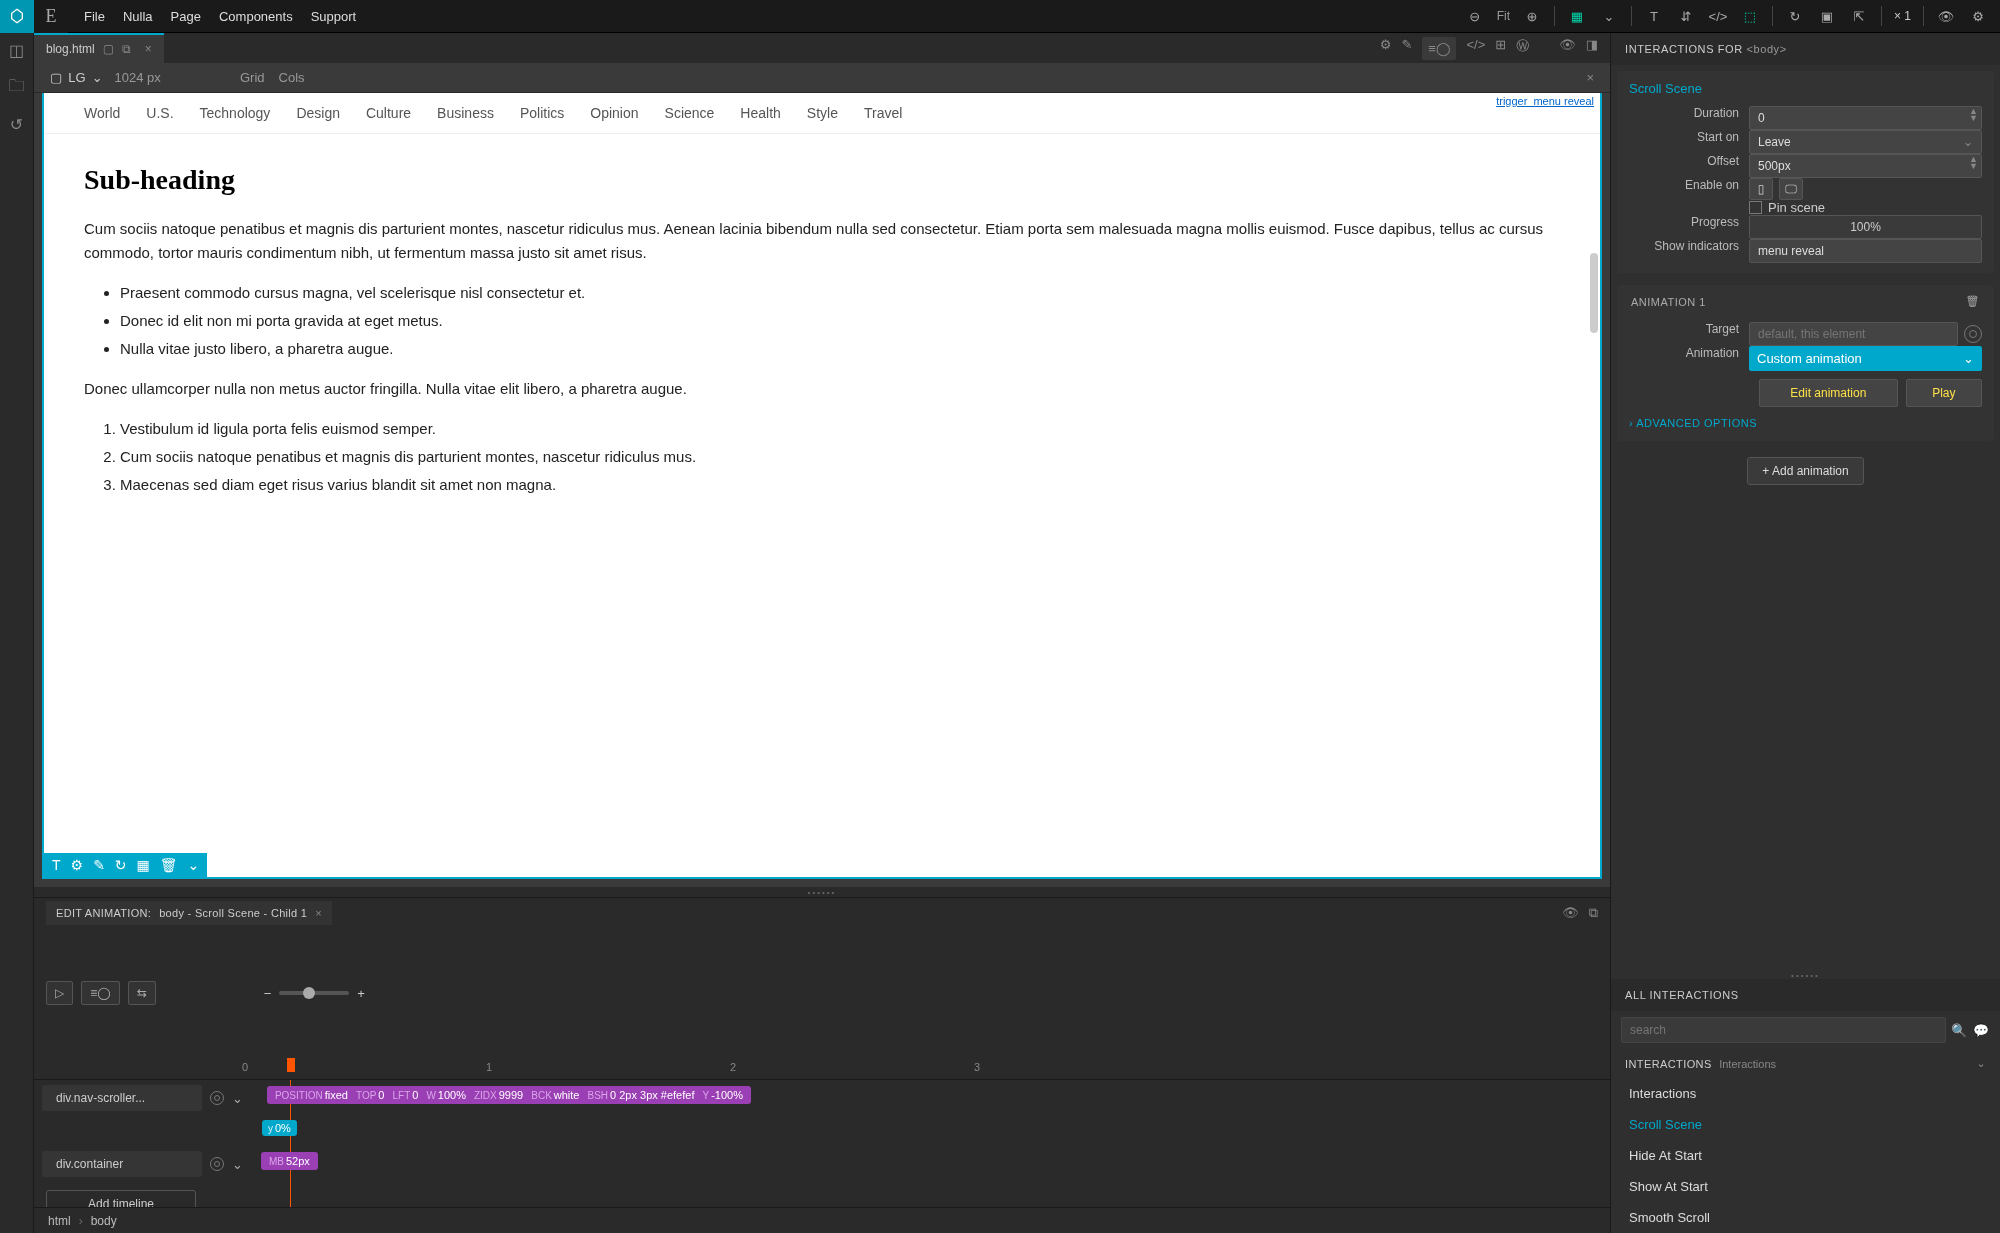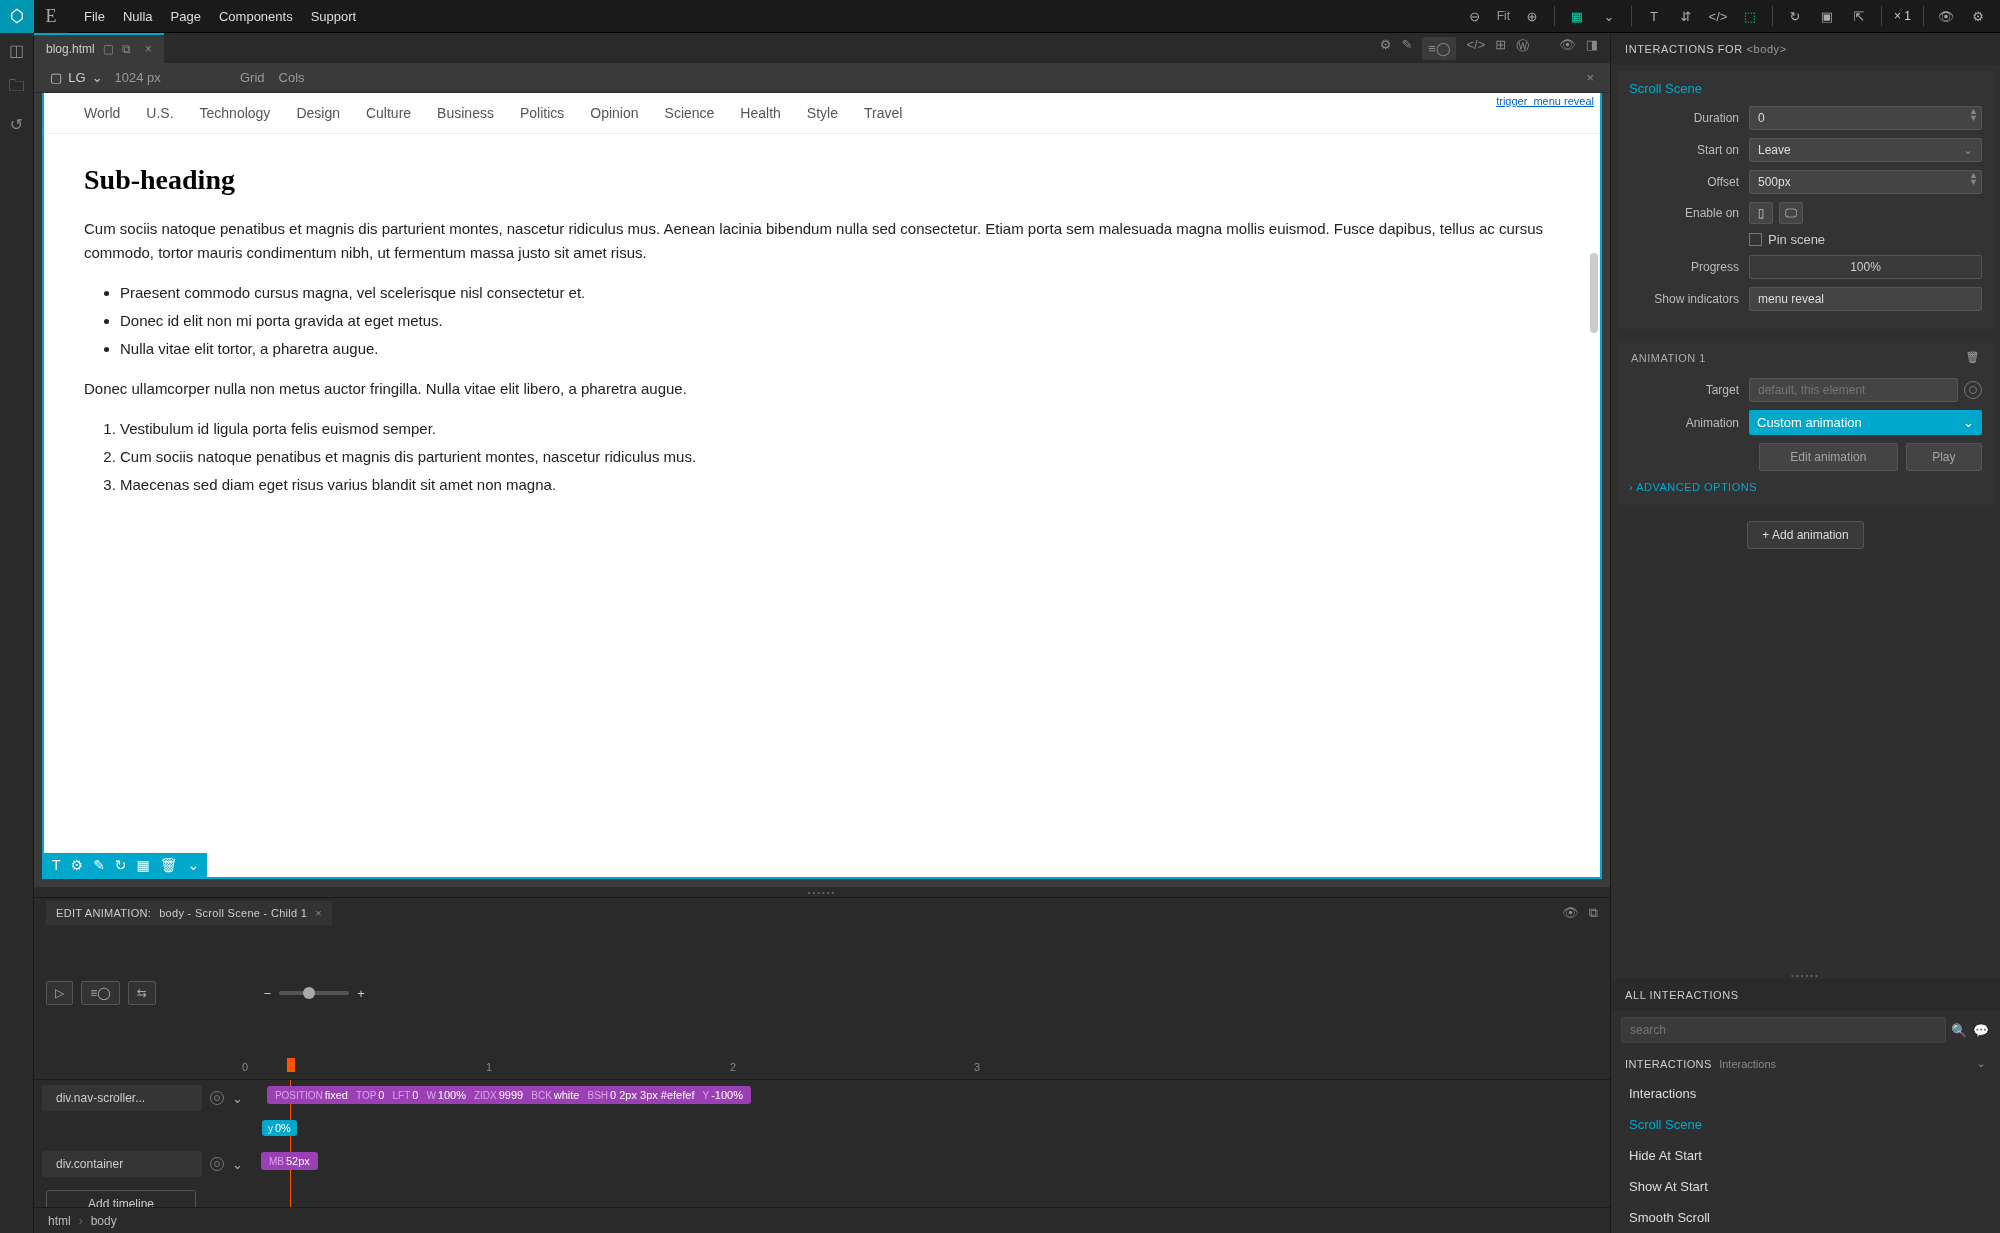--- a/index.html
+++ b/index.html
@@ -98,42 +98,42 @@
 
 .breadcrumb { height: 26px; background: #2a2a2a; border-top: 1px solid #1a1a1a; display: flex; align-items: center; padding: 0 14px; gap: 8px; font-size: 12px; color: #bbb; }
 .breadcrumb .sep { color: #666; }
 
 
 .right-panel { width: 390px; background: #2f2f2f; border-left: 1px solid #1a1a1a; display: flex; flex-direction: column; overflow-y: auto; }
 .right-panel .section-title { padding: 10px 14px; font-size: 11px; letter-spacing: 0.6px; color: #ccc; text-transform: uppercase; background: #2a2a2a; }
 .right-panel .section-title .elem { text-transform: none; color: #999; }
 .right-panel .group { background: #333; margin: 6px; border-radius: 3px; padding: 10px 12px; }
 .right-panel .group-title { color: #00a8cc; font-size: 13px; margin-bottom: 10px; cursor: pointer; }
-.right-panel .row { display: flex; align-items: center; margin-bottom: 8px; }
+.right-panel .row { display: flex; }
 .right-panel .row .lbl { width: 120px; text-align: right; padding-right: 10px; color: #bbb; font-size: 12px; }
 .right-panel .row .val { flex: 1; }
 .right-panel input[type=text], .right-panel .select-box { width: 100%; background: #444; border: 1px solid #555; color: #ddd; padding: 4px 8px; font-size: 12px; border-radius: 2px; }
 .right-panel .select-box { display: flex; justify-content: space-between; align-items: center; cursor: pointer; }
 .right-panel .select-box .chev-d { color: #888; }
 .right-panel .spinner { position: relative; }
 .right-panel .spinner .arrows { position: absolute; right: 4px; top: 2px; color: #888; font-size: 9px; line-height: 7px; }
 .right-panel .checkbox-row { display: flex; align-items: center; gap: 6px; }
 .right-panel .checkbox { width: 13px; height: 13px; border: 1px solid #777; background: #333; }
 .right-panel .enable-icons { display: flex; gap: 6px; }
 .right-panel .enable-icons .dev-icon { width: 24px; height: 22px; border: 1px solid #555; background: #444; display: flex; align-items: center; justify-content: center; color: #ccc; font-size: 12px; border-radius: 2px; }
 .right-panel .progress-val { background: #3a3a3a; text-align: center; padding: 4px; border: 1px solid #555; border-radius: 2px; font-size: 12px; }
 .right-panel .anim-header-row { display: flex; justify-content: space-between; align-items: center; padding: 10px 14px 6px 14px; font-size: 11px; letter-spacing: 0.5px; color: #aaa; background: #333; margin: 6px 6px 0 6px; border-radius: 3px 3px 0 0; }
 .right-panel .anim-body { background: #333; margin: 0 6px 6px 6px; padding: 8px 12px 12px 12px; border-radius: 0 0 3px 3px; }
 .right-panel .target-input { display: flex; align-items: center; gap: 6px; }
 .right-panel .target-input input { flex: 1; color: #888; }
 .right-panel .target-icon-r { width: 18px; height: 18px; border: 1px solid #777; border-radius: 50%; position: relative; }
 .right-panel .target-icon-r::after { content: ''; position: absolute; inset: 4px; border: 1px solid #777; border-radius: 50%; }
 .right-panel .anim-select { background: #00a8cc; color: #fff; display: flex; justify-content: space-between; padding: 5px 8px; border-radius: 2px; cursor: pointer; font-size: 13px; }
 .right-panel .btn-row { display: flex; gap: 8px; margin-top: 8px; }
-.right-panel .btn-row button { flex: 1; background: #444; border: 1px solid #555; color: #a3a3a3; padding: 6px; border-radius: 2px; cursor: pointer; font-size: 12px; }
+.right-panel .btn-row button { flex: 1; background: #444; border: 1px solid #555; color: #fde047; padding: 6px; border-radius: 2px; cursor: pointer; font-size: 12px; }
 .right-panel .adv-link { margin-top: 10px; color: #00a8cc; font-size: 11px; letter-spacing: 0.5px; cursor: pointer; }
 .right-panel .add-anim-btn { display: block; margin: 10px auto; background: #3a3a3a; border: 1px solid #555; color: #ddd; padding: 6px 14px; border-radius: 3px; cursor: pointer; font-size: 12px; }
 
 .right-panel .all-int-title { padding: 10px 14px; font-size: 11px; letter-spacing: 0.6px; color: #ccc; background: #2a2a2a; }
 .right-panel .search-row { padding: 6px 10px; display: flex; gap: 6px; align-items: center; }
 .right-panel .search-row input { flex: 1; background: #3a3a3a; border: 1px solid #444; color: #888; padding: 5px 8px; border-radius: 2px; font-size: 12px; }
 .right-panel .int-cat { padding: 8px 14px; font-size: 11px; letter-spacing: 0.4px; color: #ccc; display: flex; justify-content: space-between; align-items: center; }
 .right-panel .int-cat .sub { color: #888; text-transform: none; letter-spacing: 0; margin-left: 4px; }
 .right-panel .int-list { padding: 0 8px; }
 .right-panel .int-item { padding: 8px 10px; font-size: 13px; color: #ddd; cursor: pointer; }
@@ -245,21 +245,21 @@
             <span>Health</span>
             <span>Style</span>
             <span>Travel</span>
           </div>
           <div class="page-content">
             <h2>Sub-heading</h2>
             <p>Cum sociis natoque penatibus et magnis dis parturient montes, nascetur ridiculus mus. Aenean lacinia bibendum nulla sed consectetur. Etiam porta sem malesuada magna mollis euismod. Fusce dapibus, tellus ac cursus commodo, tortor mauris condimentum nibh, ut fermentum massa justo sit amet risus.</p>
             <ul>
               <li>Praesent commodo cursus magna, vel scelerisque nisl consectetur et.</li>
               <li>Donec id elit non mi porta gravida at eget metus.</li>
-              <li>Nulla vitae elit tortor, a pharetra augue.</li>
+              <li>Nulla vitae justo libero, a pharetra augue.</li>
             </ul>
             <p>Donec ullamcorper nulla non metus auctor fringilla. Nulla vitae elit libero, a pharetra augue.</p>
             <ol>
               <li>Vestibulum id ligula porta felis euismod semper.</li>
               <li>Cum sociis natoque penatibus et magnis dis parturient montes, nascetur ridiculus mus.</li>
               <li>Maecenas sed diam eget risus varius blandit sit amet non magna.</li>
             </ol>
           </div>
           <div class="canvas-scrollbar-track"></div>
           <div class="sel-toolbar">

